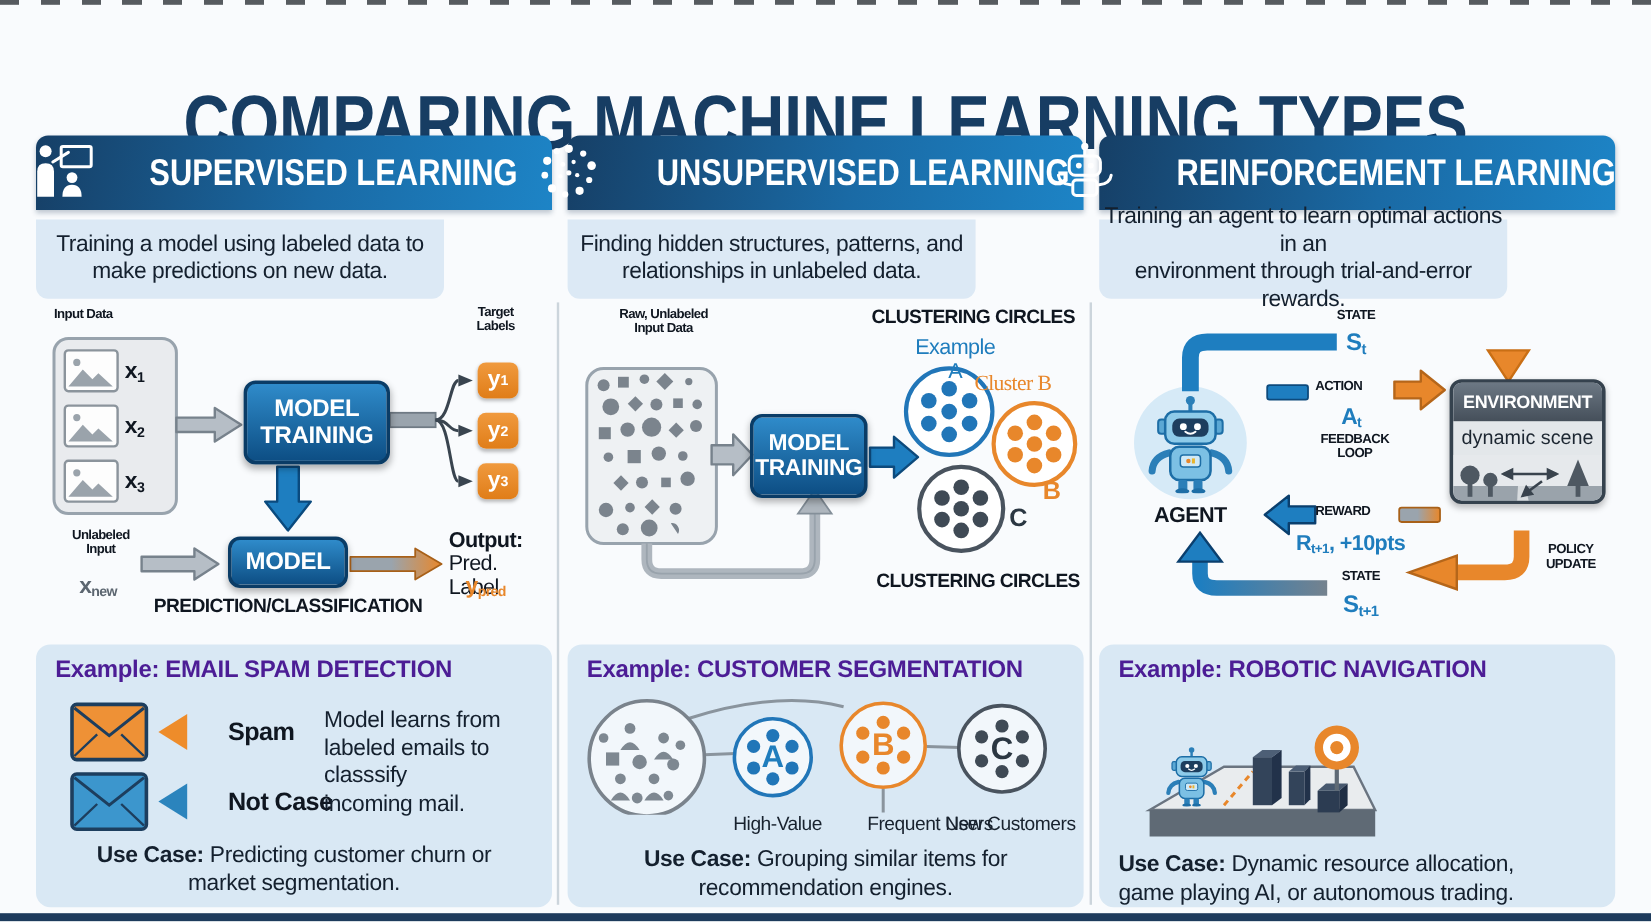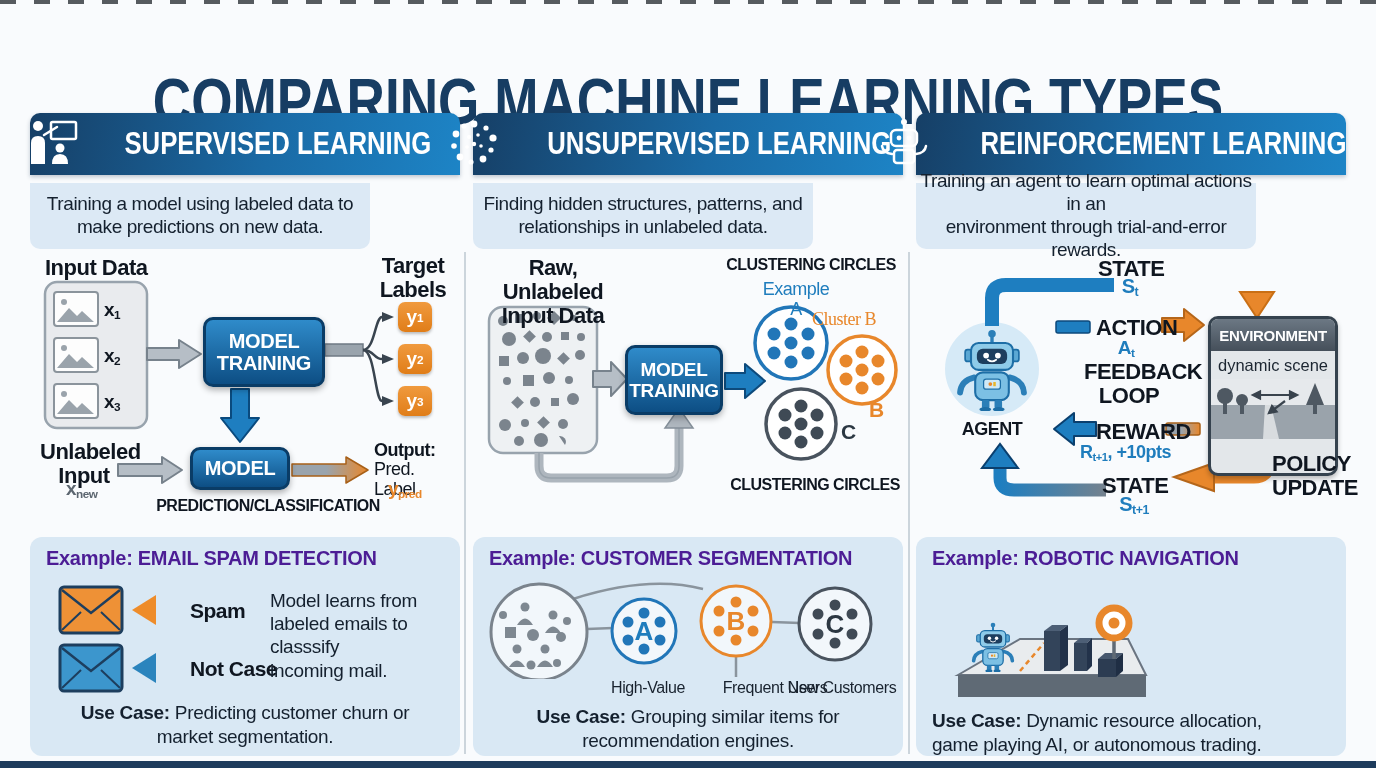--- a/index.html
+++ b/index.html
@@ -20,21 +20,21 @@
     background:linear-gradient(100deg,#163f66 0%,#1a6aa5 55%,#1d84c6 100%);
     display:flex;align-items:center;justify-content:center;gap:14px;color:#fff;
     box-shadow:0 2px 4px rgba(10,40,70,.25);}
   .htitle{font-weight:bold;font-size:31px;white-space:nowrap;transform:scaleX(.83);transform-origin:center;}
   .col-desc{position:absolute;top:183px;width:340px;height:66px;background:#dce9f5;
     border-radius:0 0 10px 10px;display:flex;align-items:center;justify-content:center;
     text-align:center;font-size:19px;letter-spacing:-.4px;color:#14202e;line-height:1.2;white-space:pre-line;}
   .diagram{position:absolute;top:250px;width:430px;height:285px;}
   
   .lbl{position:absolute;font-weight:bold;color:#0f1620;line-height:1.1;letter-spacing:-.5px;
-       white-space:pre-line;font-size:22px;}
+       white-space:pre-line;font-size:11px;}
   .ctr{text-align:center;}
   .blue-t{color:#1f7dbd!important;}
   .orange-t{color:#e8872b!important;}
   .gray-t{color:#5c6670!important;}
   .sub{font-size:.62em;vertical-align:-.26em;}
   
   .box-blue{position:absolute;background:linear-gradient(180deg,#2f8bca,#0d4e84);
     border:3px solid #0a3c66;border-radius:10px;color:#fff;font-weight:bold;font-size:20px;
     display:flex;align-items:center;justify-content:center;text-align:center;line-height:1.12;
     white-space:pre-line;box-shadow:0 3px 6px rgba(0,0,0,.3);box-sizing:border-box;letter-spacing:-.3px;}
@@ -43,21 +43,21 @@
     justify-content:center;box-shadow:0 2px 3px rgba(0,0,0,.25);}
   
   .example-card{position:absolute;top:537px;width:430px;height:219px;background:#d9e8f4;border-radius:12px;}
   .ex-title{position:absolute;left:16px;top:10px;font-size:20px;font-weight:bold;color:#4c1d95;letter-spacing:-.3px;}
   .ex-body{position:absolute;font-size:19px;color:#14202e;line-height:1.22;letter-spacing:-.3px;white-space:pre-line;}
   .use-case{position:absolute;font-size:19px;color:#14202e;line-height:1.25;letter-spacing:-.3px;}
   .use-case b{letter-spacing:-.3px;}
   .seg-label{position:absolute;top:142px;font-size:16px;color:#18222e;letter-spacing:-.4px;transform:translateX(-50%);white-space:nowrap;}
   .cl-letter{position:absolute;font-weight:bold;font-size:26px;transform:translate(-50%,-50%);}
   
-  .env-box{position:absolute;left:292px;top:66px;width:130px;height:160px;border:3px solid #35424e;
+  .env-box{position:absolute;left:292px;top:66px;width:130px;height:104px;border:3px solid #35424e;
     border-radius:10px;overflow:hidden;background:#e3e7ea;box-sizing:border-box;box-shadow:0 3px 5px rgba(0,0,0,.25);}
   .env-head{height:32px;background:linear-gradient(180deg,#6c7884,#454f5a);color:#fff;font-weight:bold;
     font-size:15px;display:flex;align-items:center;justify-content:center;letter-spacing:-.3px;}
   .env-label{height:28px;display:flex;align-items:center;justify-content:center;font-size:16.5px;color:#1c2631;}
 </style>
 </head>
 <body>
 
 <div class="canvas">
 
@@ -190,21 +190,21 @@
     <div class="box-blue" style="left:160px;top:197px;width:100px;height:43px;">MODEL</div>
 
     <div class="lbl ctr" style="left:10px;top:190px;width:88px;">Unlabeled
 Input</div>
     <div class="lbl gray-t" style="left:36px;top:229px;font-size:19px;"><span>x</span><span class="sub">new</span></div>
 
     <div class="lbl" style="left:344px;top:191px;font-size:18px;">Output:</div>
     <div class="lbl" style="left:344px;top:210px;font-size:18px;font-weight:normal;">Pred. Label</div>
     <div class="lbl orange-t" style="left:358px;top:229px;font-size:19px;"><span>y</span><span class="sub">pred</span></div>
 
-    <div class="lbl ctr" style="left:95px;top:247px;width:230px;font-size:16px;margin-left:28px;">PREDICTION/CLASSIFICATION</div>
+    <div class="lbl ctr" style="left:95px;top:247px;width:230px;font-size:16px;">PREDICTION/CLASSIFICATION</div>
   </div>
 
   <div class="example-card" style="left:30px;">
     <div class="ex-title">Example: EMAIL SPAM DETECTION</div>
     <svg class="abs" width="130" height="116" style="left:24px;top:44px;">
       <g>
         <rect x="6" y="6" width="62" height="46" rx="4" fill="#ee9136" stroke="#1d3e5e" stroke-width="3"></rect>
         <path d="M8,9 L37,32 L66,9" fill="none" stroke="#1d3e5e" stroke-width="2.5"></path>
         <path d="M8,49 L27,31 M66,49 L47,31" fill="none" stroke="#1d3e5e" stroke-width="2"></path>
       </g>

